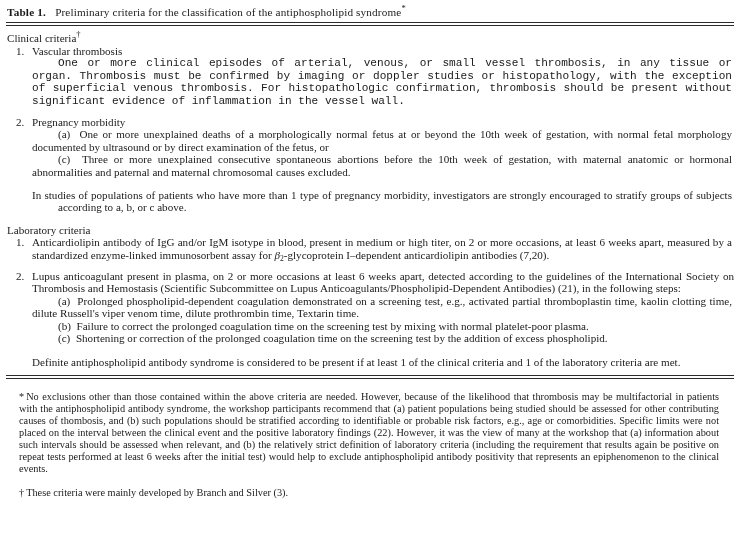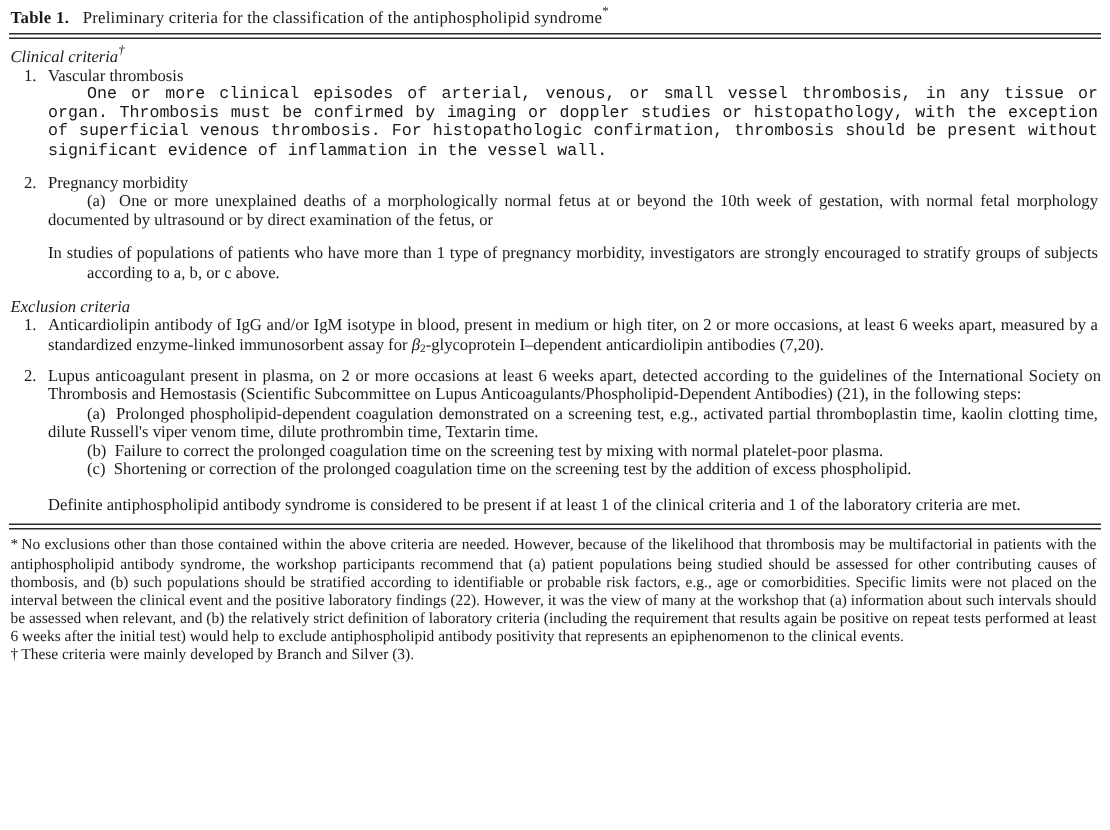--- a/index.html
+++ b/index.html
@@ -42,21 +42,21 @@
     border-top: 1.6px solid #2b2b2b;
     border-bottom: 0.9px solid #2b2b2b;
     height: 2px;
     margin: 0;
   }
   .rule-top { margin-bottom: 6px; }
   .rule-bottom { margin-top: 6px; margin-bottom: 5px; }
   
   .body-area { font-size: 11.1px; line-height: 12.55px; }
   p { margin: 0; padding: 0; }
-  .sect-head { padding-left: 1px; font-style: italic; }
+  .sect-head { padding-left: 1px; }
   .item {
     position: relative;
     padding-left: 26px;
     margin-top: 0;
   }
   .item-num {
     position: absolute;
     left: 10px;
     top: 0;
   }
@@ -92,21 +92,21 @@
   .beta { font-style: italic; font-family: "Liberation Serif", serif; }
   sub { font-size: 7.6px; vertical-align: -0.22em; line-height: 0; }
   
   .footnotes {
     font-size: 10.3px;
     line-height: 12.1px;
     text-align: justify;
     padding-right: 3px;
     padding-left: 1px;
   }
-  .footnotes p { margin: 0; }
+  .footnotes p { margin: 12px; }
   .fn-mark { padding-right: 2px; }
 </style>
 </head>
 <body>
 
 <div class="table-sheet">
 
   <div class="caption">
     <span class="caption-label">Table 1.</span><span class="caption-text">Preliminary criteria for the classification of the antiphospholipid syndrome</span><span class="sup">*</span>
   </div>
@@ -121,28 +121,29 @@
 
     <p class="para-ind">One or more clinical episodes of arterial, venous, or small vessel thrombosis, in any tissue or organ. Thrombosis must be confirmed by imaging or doppler studies or histopathology, with the exception of superficial venous thrombosis. For histopathologic confirmation, thrombosis should be present without significant evidence of inflammation in the vessel wall.</p>
 
     <div class="gap-s"></div>
 
     <p class="item-head"><span class="item-num">2.</span><span>Pregnancy morbidity</span></p>
 
     <p class="para-sub"><span>(a)</span>&nbsp; <span>One or more unexplained deaths of a morphologically normal fetus at or beyond the 10th week of gestation, with normal fetal morphology documented by ultrasound or by direct examination of the fetus, or</span></p>
 
 
+    <p class="para-sub"><span>(c)</span>&nbsp; <span>Three or more unexplained consecutive spontaneous abortions before the 10th week of gestation, with maternal anatomic or hormonal abnormalities and paternal and maternal chromosomal causes excluded.</span></p>
 
     <div class="gap-m"></div>
 
     <p class="para-block">In studies of populations of patients who have more than 1 type of pregnancy morbidity, investigators are strongly encouraged to stratify groups of subjects according to a, b, or c above.</p>
 
     <div class="gap-m"></div>
 
-    <p class="sect-head">Exclusion criteria</p>
+    <p class="sect-head">Laboratory criteria</p>
 
     <p class="item">
         <span class="item-num">1.</span>
         <span class="para-plain" style="padding-left:0; display:block; text-indent:0;"><span>Anticardiolipin antibody of IgG and/or IgM isotype in blood, present in medium or high titer, on 2 or more occasions, at least 6 weeks apart, measured by a standardized enzyme-linked immunosorbent assay for </span><span class="beta">β</span><sub>2</sub><span>-glycoprotein I–dependent anticardiolipin antibodies (7,20).</span></span>
       </p>
 
     <div class="gap-s"></div>
 
     <p class="item">
         <span class="item-num">2.</span>

